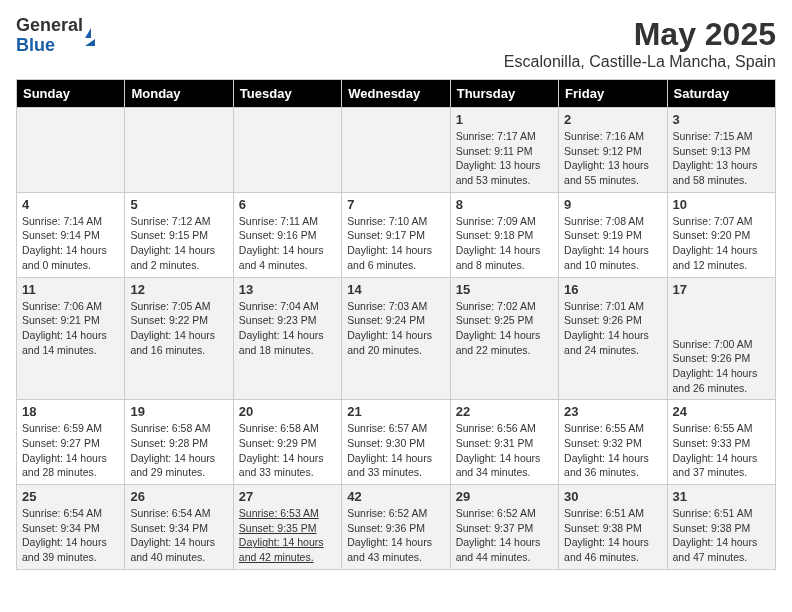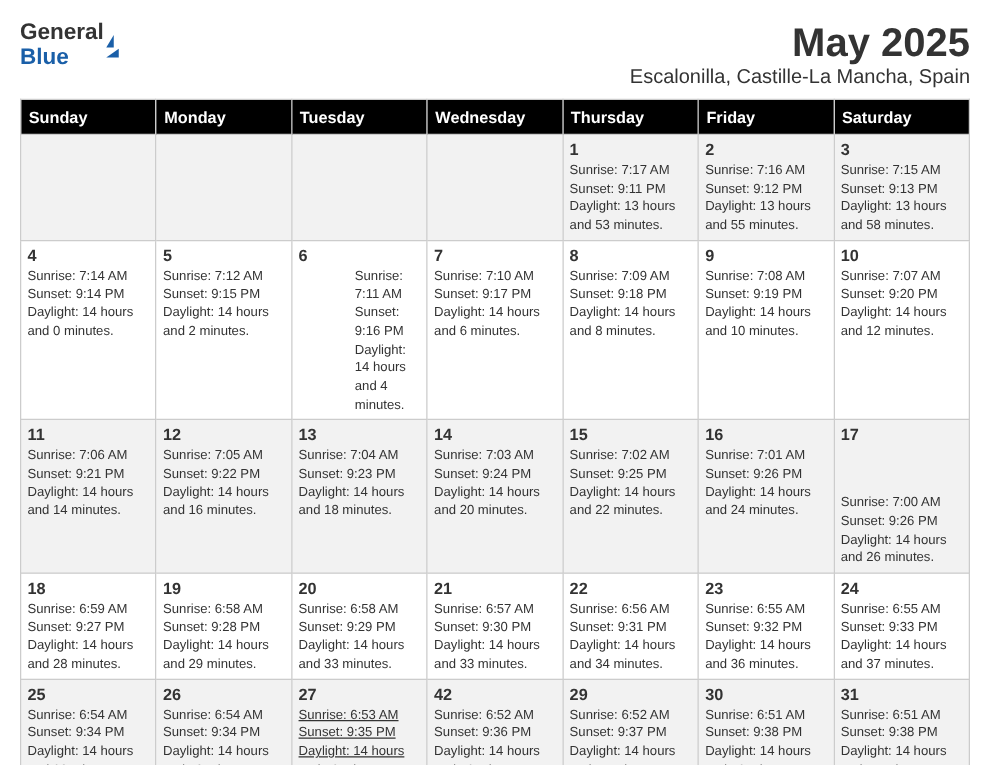--- a/index.html
+++ b/index.html
@@ -151,21 +151,21 @@
         </td>
         <td>
           <span class="day-num">5</span>
           <div class="day-info" style="white-space: pre-line;">Sunrise: 7:12 AM
 Sunset: 9:15 PM
 Daylight: 14 hours
 and 2 minutes.</div>
         </td>
         <td>
           <span class="day-num">6</span>
-          <div class="day-info" style="white-space: pre-line; margin-left: 45px;">Sunrise: 7:11 AM
+          <div class="day-info" style="white-space: pre-line;">Sunrise: 7:11 AM
 Sunset: 9:16 PM
 Daylight: 14 hours
 and 4 minutes.</div>
         </td>
         <td>
           <span class="day-num">7</span>
           <div class="day-info" style="white-space: pre-line;">Sunrise: 7:10 AM
 Sunset: 9:17 PM
 Daylight: 14 hours
 and 6 minutes.</div>

